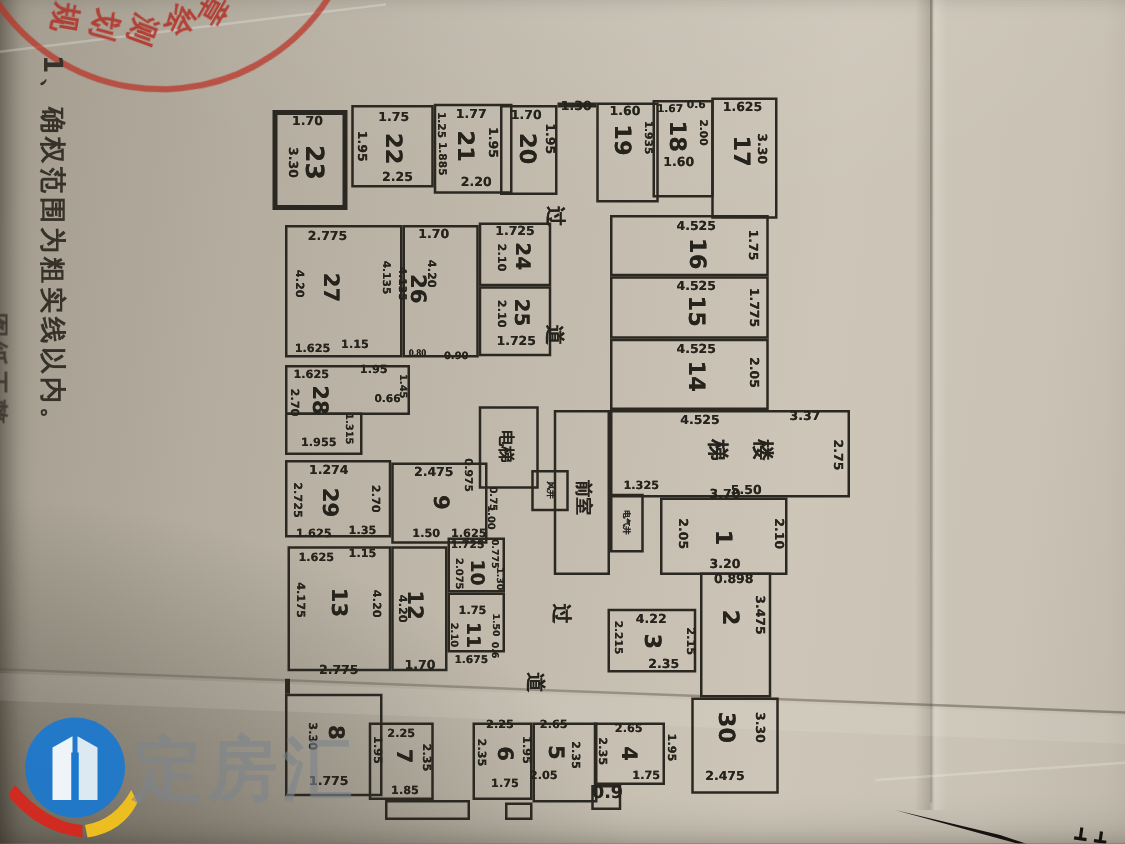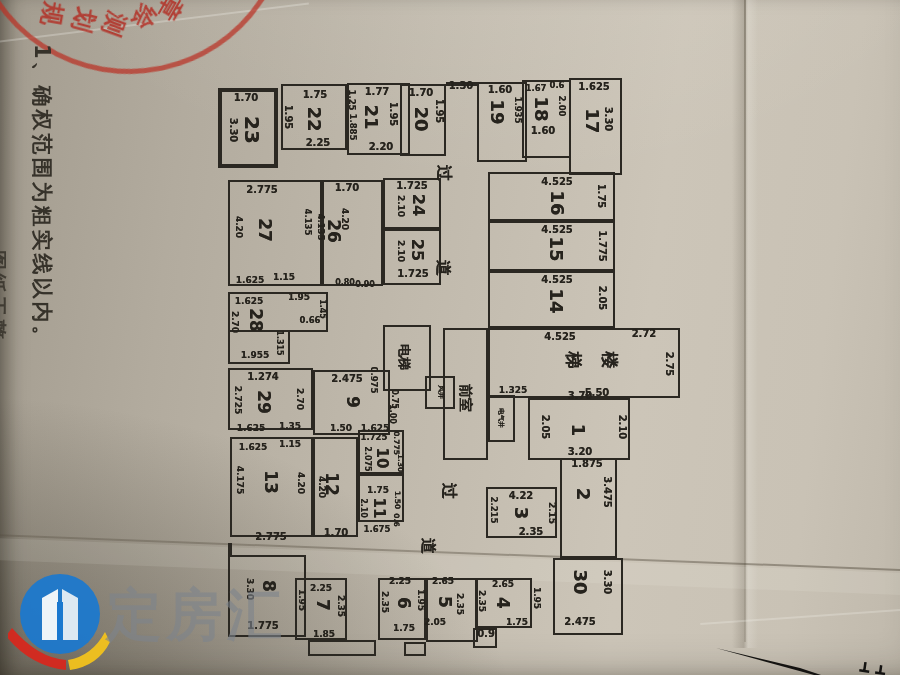--- a/index.html
+++ b/index.html
@@ -157,39 +157,39 @@
       <span class="lbl" style="left: 557px; top: 182px; font-size: 10px;">4.525</span>
       <span class="lbl rot" style="left: 557px; top: 203px; font-size: 18px;">16</span>
       <span class="lbl rot" style="left: 601px; top: 196px; font-size: 10px;">1.75</span>
       <span class="lbl" style="left: 557px; top: 230px; font-size: 10px;">4.525</span>
       <span class="lbl rot" style="left: 556px; top: 249px; font-size: 18px;">15</span>
       <span class="lbl rot" style="left: 602px; top: 246px; font-size: 10px;">1.775</span>
       <span class="lbl" style="left: 557px; top: 280px; font-size: 10px;">4.525</span>
       <span class="lbl rot" style="left: 556px; top: 301px; font-size: 18px;">14</span>
       <span class="lbl rot" style="left: 602px; top: 298px; font-size: 10px;">2.05</span>
       <span class="lbl" style="left: 560px; top: 337px; font-size: 10px;">4.525</span>
-      <span class="lbl" style="left: 644px; top: 334px; font-size: 10px;">2.72</span>
+      <span class="lbl" style="left: 644px; top: 334px; font-size: 10px;">3.37</span>
       <span class="lbl rot zone" style="left: 573px; top: 360px; font-size: 17px;">梯</span>
       <span class="lbl rot zone" style="left: 609px; top: 360px; font-size: 17px;">楼</span>
       <span class="lbl rot" style="left: 669px; top: 364px; font-size: 10px;">2.75</span>
       <span class="lbl" style="left: 597px; top: 393px; font-size: 10px;">5.50</span>
       <span class="lbl rot zone" style="left: 404px; top: 357px; font-size: 13px;">电梯</span>
       <span class="lbl rot zone" style="left: 466px; top: 398px; font-size: 14px;">前室</span>
       <span class="lbl rot zone" style="left: 440px; top: 392px; font-size: 7px;">风井</span>
       <span class="lbl rot zone" style="left: 501px; top: 418px; font-size: 6.5px;">电气井</span>
       <span class="lbl" style="left: 513px; top: 390px; font-size: 9px;">1.325</span>
       <span class="lbl rot" style="left: 374px; top: 380px; font-size: 8.5px;">0.975</span>
       <span class="lbl rot" style="left: 394px; top: 399px; font-size: 8px;">0.75</span>
       <span class="lbl rot" style="left: 392px; top: 414px; font-size: 8px;">1.00</span>
       <span class="lbl" style="left: 580px; top: 396px; font-size: 10px;">3.70</span>
       <span class="lbl rot" style="left: 578px; top: 430px; font-size: 18px;">1</span>
       <span class="lbl rot" style="left: 545px; top: 427px; font-size: 10px;">2.05</span>
       <span class="lbl rot" style="left: 622px; top: 427px; font-size: 10px;">2.10</span>
       <span class="lbl" style="left: 580px; top: 452px; font-size: 10px;">3.20</span>
-      <span class="lbl" style="left: 587px; top: 464px; font-size: 10px;">1.875</span>
+      <span class="lbl" style="left: 587px; top: 464px; font-size: 10px;">0.898</span>
       <span class="lbl rot" style="left: 583px; top: 494px; font-size: 18px;">2</span>
       <span class="lbl rot" style="left: 607px; top: 492px; font-size: 10px;">3.475</span>
       <span class="lbl" style="left: 521px; top: 496px; font-size: 10px;">4.22</span>
       <span class="lbl rot" style="left: 494px; top: 510px; font-size: 8.5px;">2.215</span>
       <span class="lbl rot" style="left: 521px; top: 513px; font-size: 18px;">3</span>
       <span class="lbl rot" style="left: 551px; top: 513px; font-size: 9px;">2.15</span>
       <span class="lbl" style="left: 531px; top: 532px; font-size: 10px;">2.35</span>
       <span class="lbl rot" style="left: 580px; top: 582px; font-size: 18px;">30</span>
       <span class="lbl rot" style="left: 607px; top: 582px; font-size: 10px;">3.30</span>
       <span class="lbl" style="left: 580px; top: 622px; font-size: 10px;">2.475</span>
@@ -200,21 +200,21 @@
       <span class="lbl" style="left: 412px; top: 186px; font-size: 10px;">1.725</span>
       <span class="lbl rot" style="left: 400px; top: 206px; font-size: 9px;">2.10</span>
       <span class="lbl rot" style="left: 418px; top: 205px; font-size: 16px;">24</span>
       <span class="lbl rot" style="left: 400px; top: 251px; font-size: 9px;">2.10</span>
       <span class="lbl rot" style="left: 417px; top: 250px; font-size: 16px;">25</span>
       <span class="lbl" style="left: 413px; top: 274px; font-size: 10px;">1.725</span>
       <span class="lbl" style="left: 347px; top: 188px; font-size: 10px;">1.70</span>
       <span class="lbl rot" style="left: 344px; top: 219px; font-size: 9px;">4.20</span>
       <span class="lbl rot" style="left: 333px; top: 231px; font-size: 17px;">26</span>
       <span class="lbl rot" style="left: 321px; top: 227px; font-size: 8.5px;">4.135</span>
-      <span class="lbl" style="left: 345px; top: 283px; font-size: 8px;">0.80</span>
+      <span class="lbl" style="left: 334px; top: 283px; font-size: 8px; font-family: Liberation Serif, serif;">0.80</span>
       <span class="lbl" style="left: 365px; top: 285px; font-size: 8px;">0.90</span>
       <span class="lbl" style="left: 262px; top: 190px; font-size: 10px;">2.775</span>
       <span class="lbl rot" style="left: 238px; top: 227px; font-size: 9px;">4.20</span>
       <span class="lbl rot" style="left: 264px; top: 230px; font-size: 17px;">27</span>
       <span class="lbl rot" style="left: 308px; top: 222px; font-size: 8.5px;">4.135</span>
       <span class="lbl" style="left: 250px; top: 280px; font-size: 9px;">1.625</span>
       <span class="lbl" style="left: 284px; top: 277px; font-size: 9px;">1.15</span>
       <span class="lbl" style="left: 249px; top: 301px; font-size: 9px;">1.625</span>
       <span class="lbl" style="left: 299px; top: 297px; font-size: 9px;">1.95</span>
       <span class="lbl rot" style="left: 255px; top: 320px; font-size: 17px;">28</span>
@@ -268,21 +268,21 @@
       <span class="lbl" style="left: 404px; top: 628px; font-size: 9px;">1.75</span>
       <span class="lbl" style="left: 443px; top: 581px; font-size: 9px;">2.65</span>
       <span class="lbl rot" style="left: 444px; top: 602px; font-size: 17px;">5</span>
       <span class="lbl rot" style="left: 459px; top: 604px; font-size: 9px;">2.35</span>
       <span class="lbl" style="left: 435px; top: 622px; font-size: 9px;">2.05</span>
       <span class="lbl" style="left: 503px; top: 584px; font-size: 9px;">2.65</span>
       <span class="lbl rot" style="left: 481px; top: 601px; font-size: 9px;">2.35</span>
       <span class="lbl rot" style="left: 502px; top: 603px; font-size: 17px;">4</span>
       <span class="lbl rot" style="left: 536px; top: 598px; font-size: 9px;">1.95</span>
       <span class="lbl" style="left: 517px; top: 622px; font-size: 9px;">1.75</span>
-      <span class="lbl" style="left: 486px; top: 634px; font-size: 10px; text-align: center;">0.9</span>
+      <span class="lbl" style="left: 486px; top: 634px; font-size: 14px; text-align: center;">0.9</span>
     </div>
 
   <svg class="wm-logo" width="104" height="108" viewBox="0 0 104 108">
     <circle cx="52" cy="46" r="40" fill="#1a78cf" opacity="0.92"></circle>
     <path d="M34 30 L50 21 L50 72 L34 72 Z" fill="#eef4f8"></path>
     <path d="M54 21 L70 30 L70 72 L54 72 Z" fill="#dce8f2"></path>
     <rect x="49" y="34" width="6" height="38" fill="#1a78cf"></rect>
     <path d="M4 60 Q30 90 58 92 L58 102 Q22 98 -2 68 Z" fill="#d6281e" opacity="0.95"></path>
     <path d="M60 92 Q84 88 97 64 L102 74 Q90 98 62 102 Z" fill="#f2c21c" opacity="0.95"></path>
   </svg>

